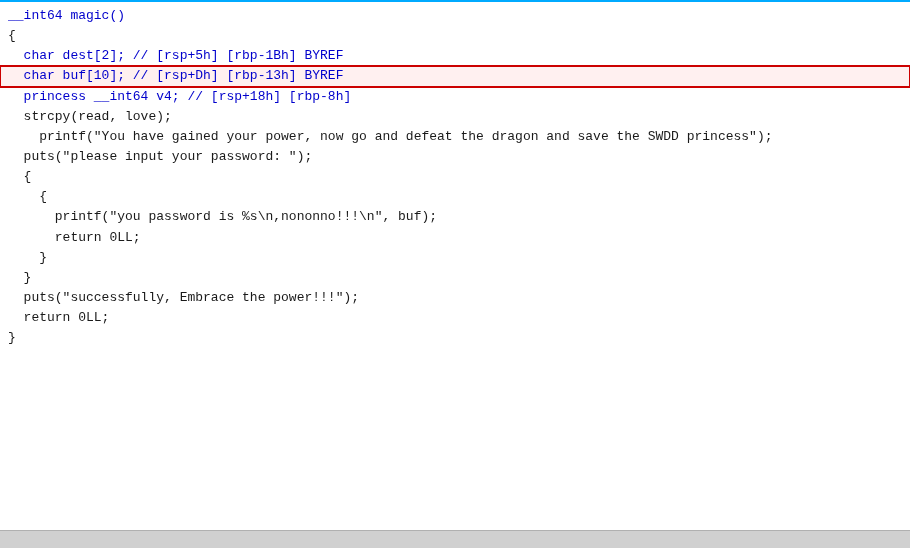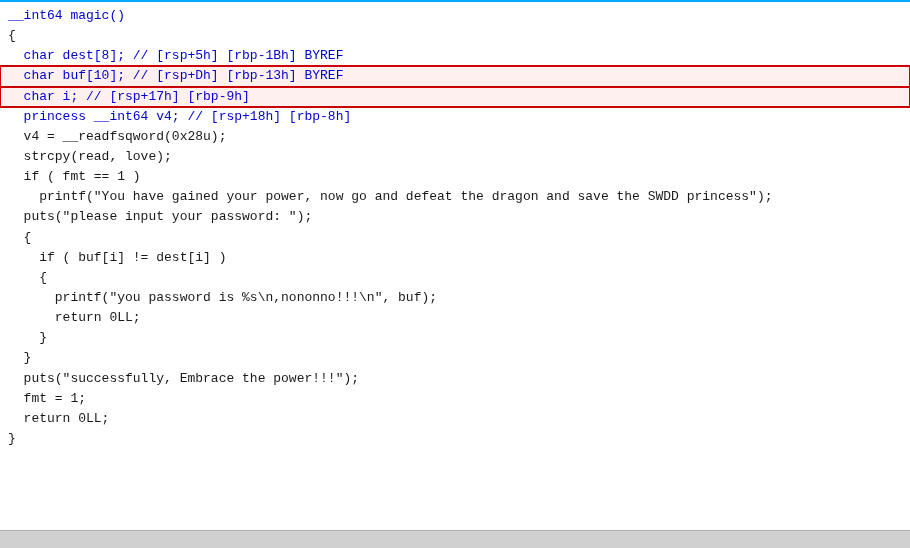--- a/index.html
+++ b/index.html
@@ -54,36 +54,31 @@
       border-top: 1px solid #b0b0b0;
     }
   </style>
 </head>
 <body>
 
 <div class="code-container">
   <div id="code-lines">
       <div class="code-line"><span class="c-blue">__int64 magic()</span></div>
       <div class="code-line"><span class="c-dark">{</span></div>
-      <div class="code-line"><span class="c-blue">  char dest[8]; // [rsp+5h] [rbp-1Bh] BYREF</span></div>
+      <div class="code-line"><span class="c-blue">  char dest[2]; // [rsp+5h] [rbp-1Bh] BYREF</span></div>
       <div class="code-line highlighted"><span class="c-blue">  char buf[10]; // [rsp+Dh] [rbp-13h] BYREF</span></div>
-      <div class="code-line highlighted"><span class="c-blue">  char i; // [rsp+17h] [rbp-9h]</span></div>
       <div class="code-line"><span class="c-blue">  princess __int64 v4; // [rsp+18h] [rbp-8h]</span></div>
       <div class="code-line"><span class="c-dark"></span></div>
-      <div class="code-line"><span class="c-dark">  v4 = __readfsqword(0x28u);</span></div>
       <div class="code-line"><span class="c-dark">  strcpy(read, love);</span></div>
-      <div class="code-line"><span class="c-dark">  if ( fmt == 1 )</span></div>
       <div class="code-line"><span class="c-dark">    printf("You have gained your power, now go and defeat the dragon and save the SWDD princess");</span></div>
       <div class="code-line"><span class="c-dark">  puts("please input your password: ");</span></div>
       <div class="code-line"><span class="c-dark">  {</span></div>
-      <div class="code-line"><span class="c-dark">    if ( buf[i] != dest[i] )</span></div>
       <div class="code-line"><span class="c-dark">    {</span></div>
       <div class="code-line"><span class="c-dark">      printf("you password is %s\n,nononno!!!\n", buf);</span></div>
       <div class="code-line"><span class="c-dark">      return 0LL;</span></div>
       <div class="code-line"><span class="c-dark">    }</span></div>
       <div class="code-line"><span class="c-dark">  }</span></div>
       <div class="code-line"><span class="c-dark">  puts("successfully, Embrace the power!!!");</span></div>
-      <div class="code-line"><span class="c-dark">  fmt = 1;</span></div>
       <div class="code-line"><span class="c-dark">  return 0LL;</span></div>
       <div class="code-line"><span class="c-dark">}</span></div>
     </div>
   <div class="bottom-bar"></div>
 </div>
 
 </body></html>

